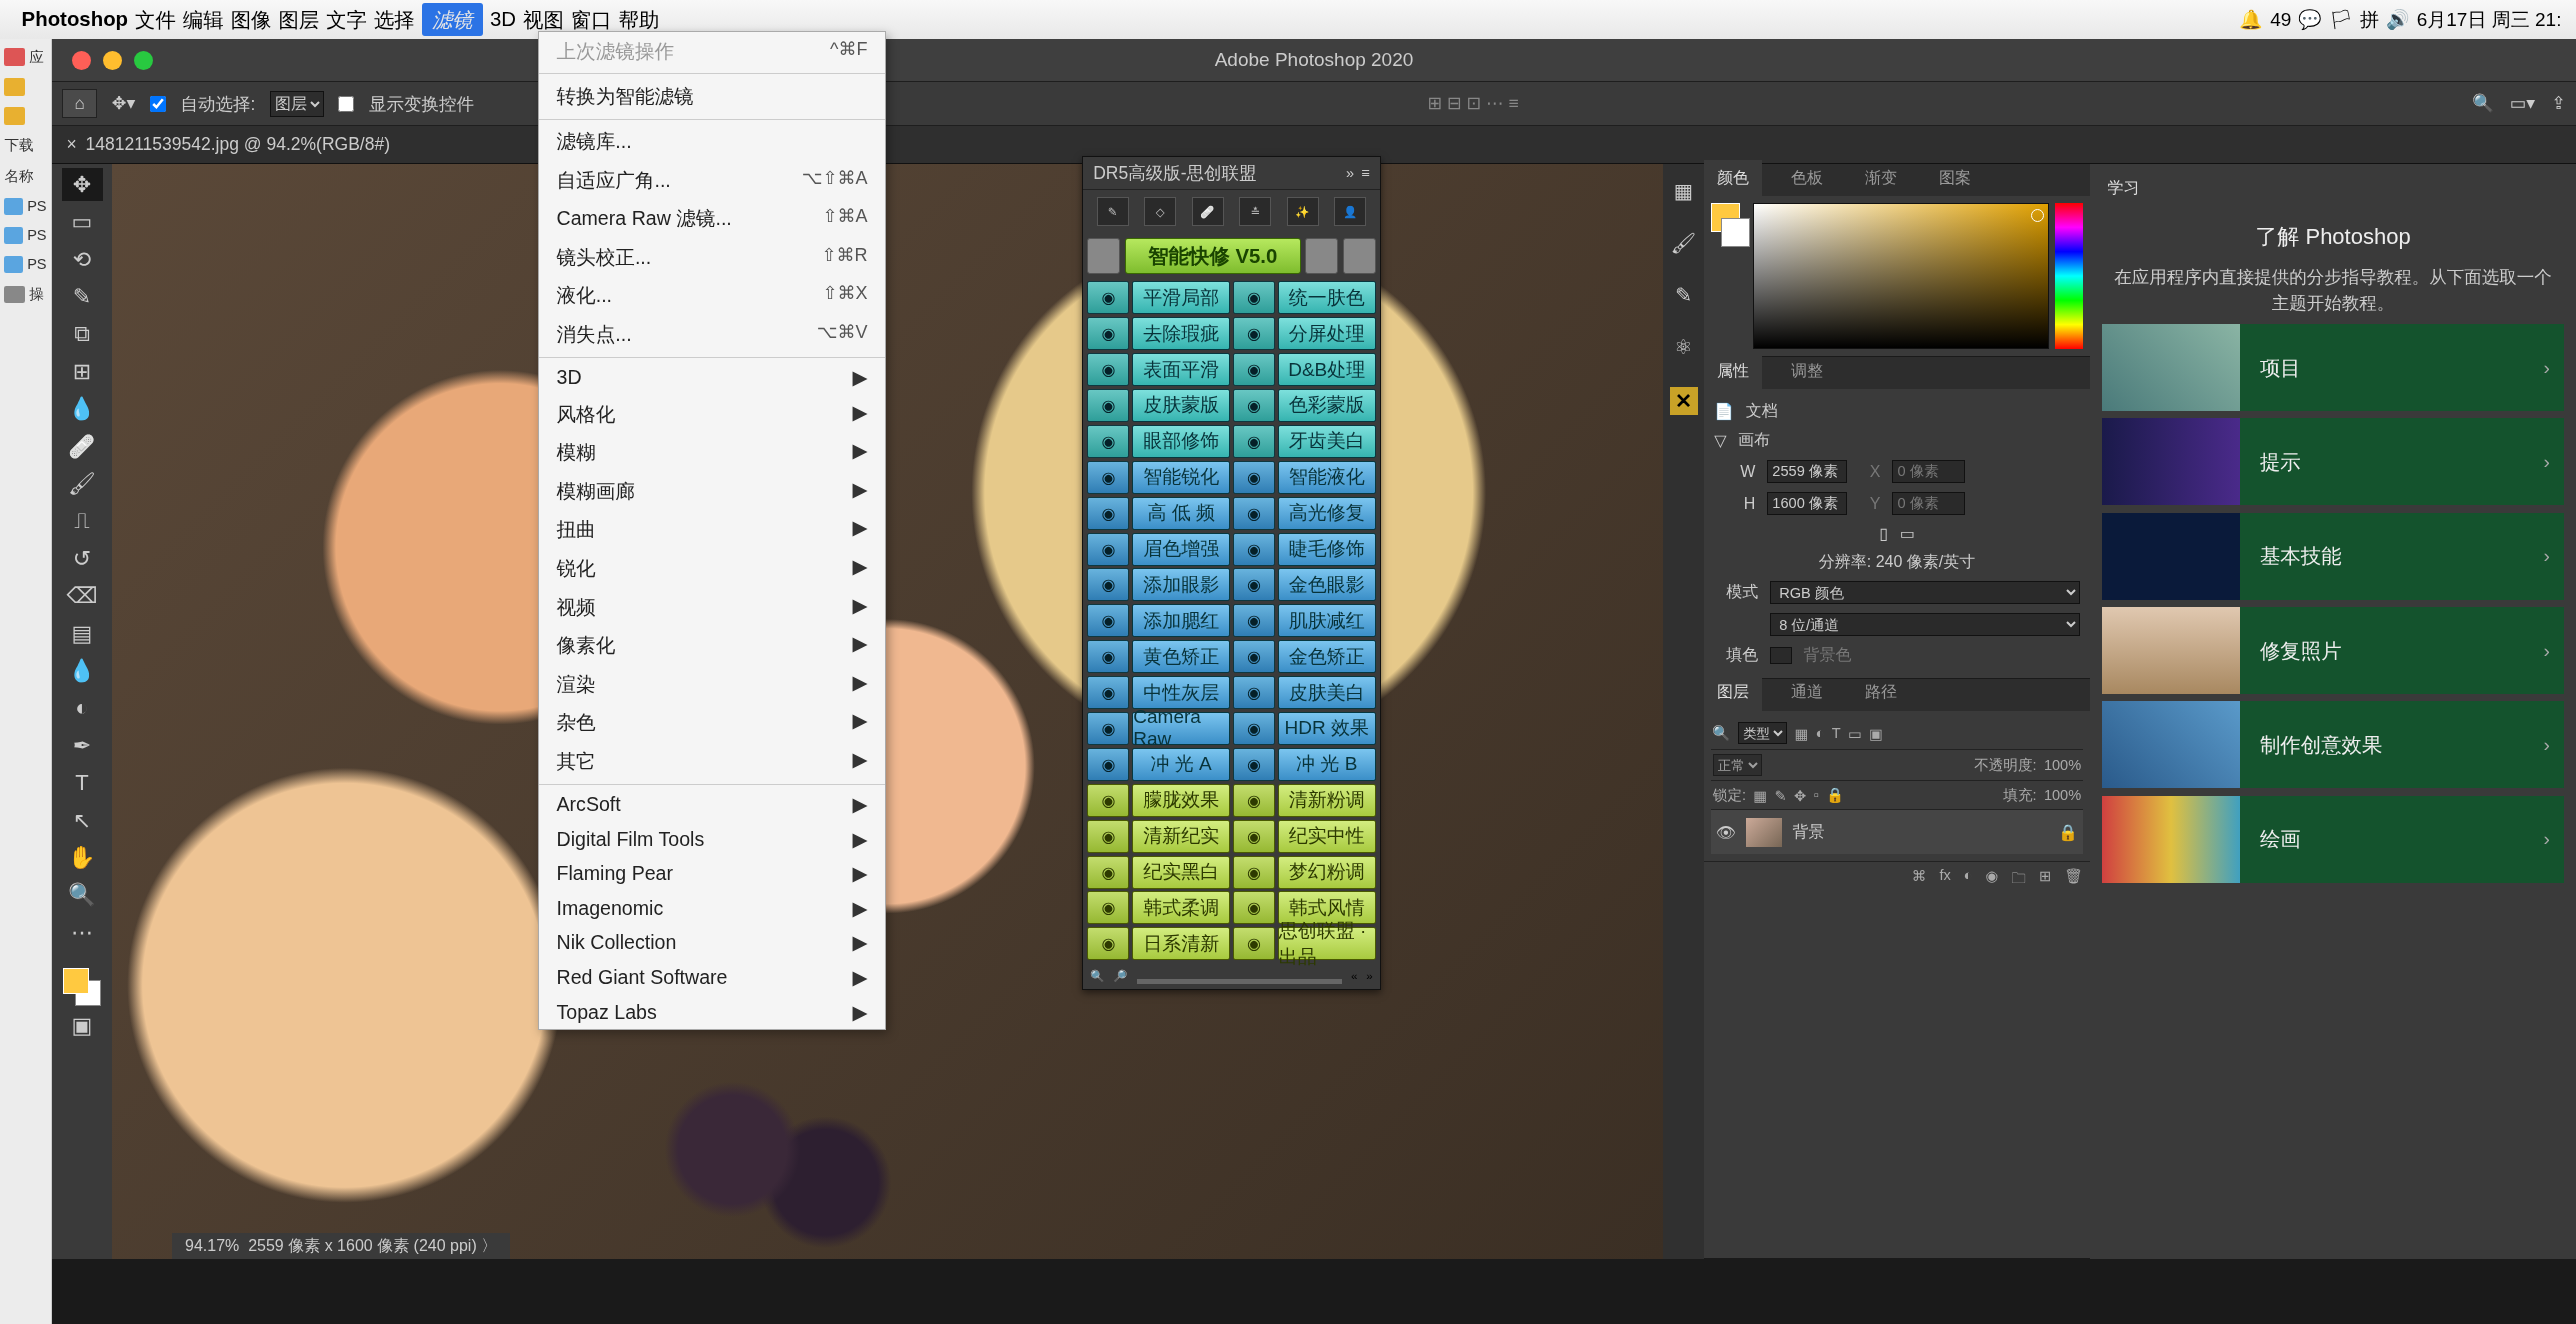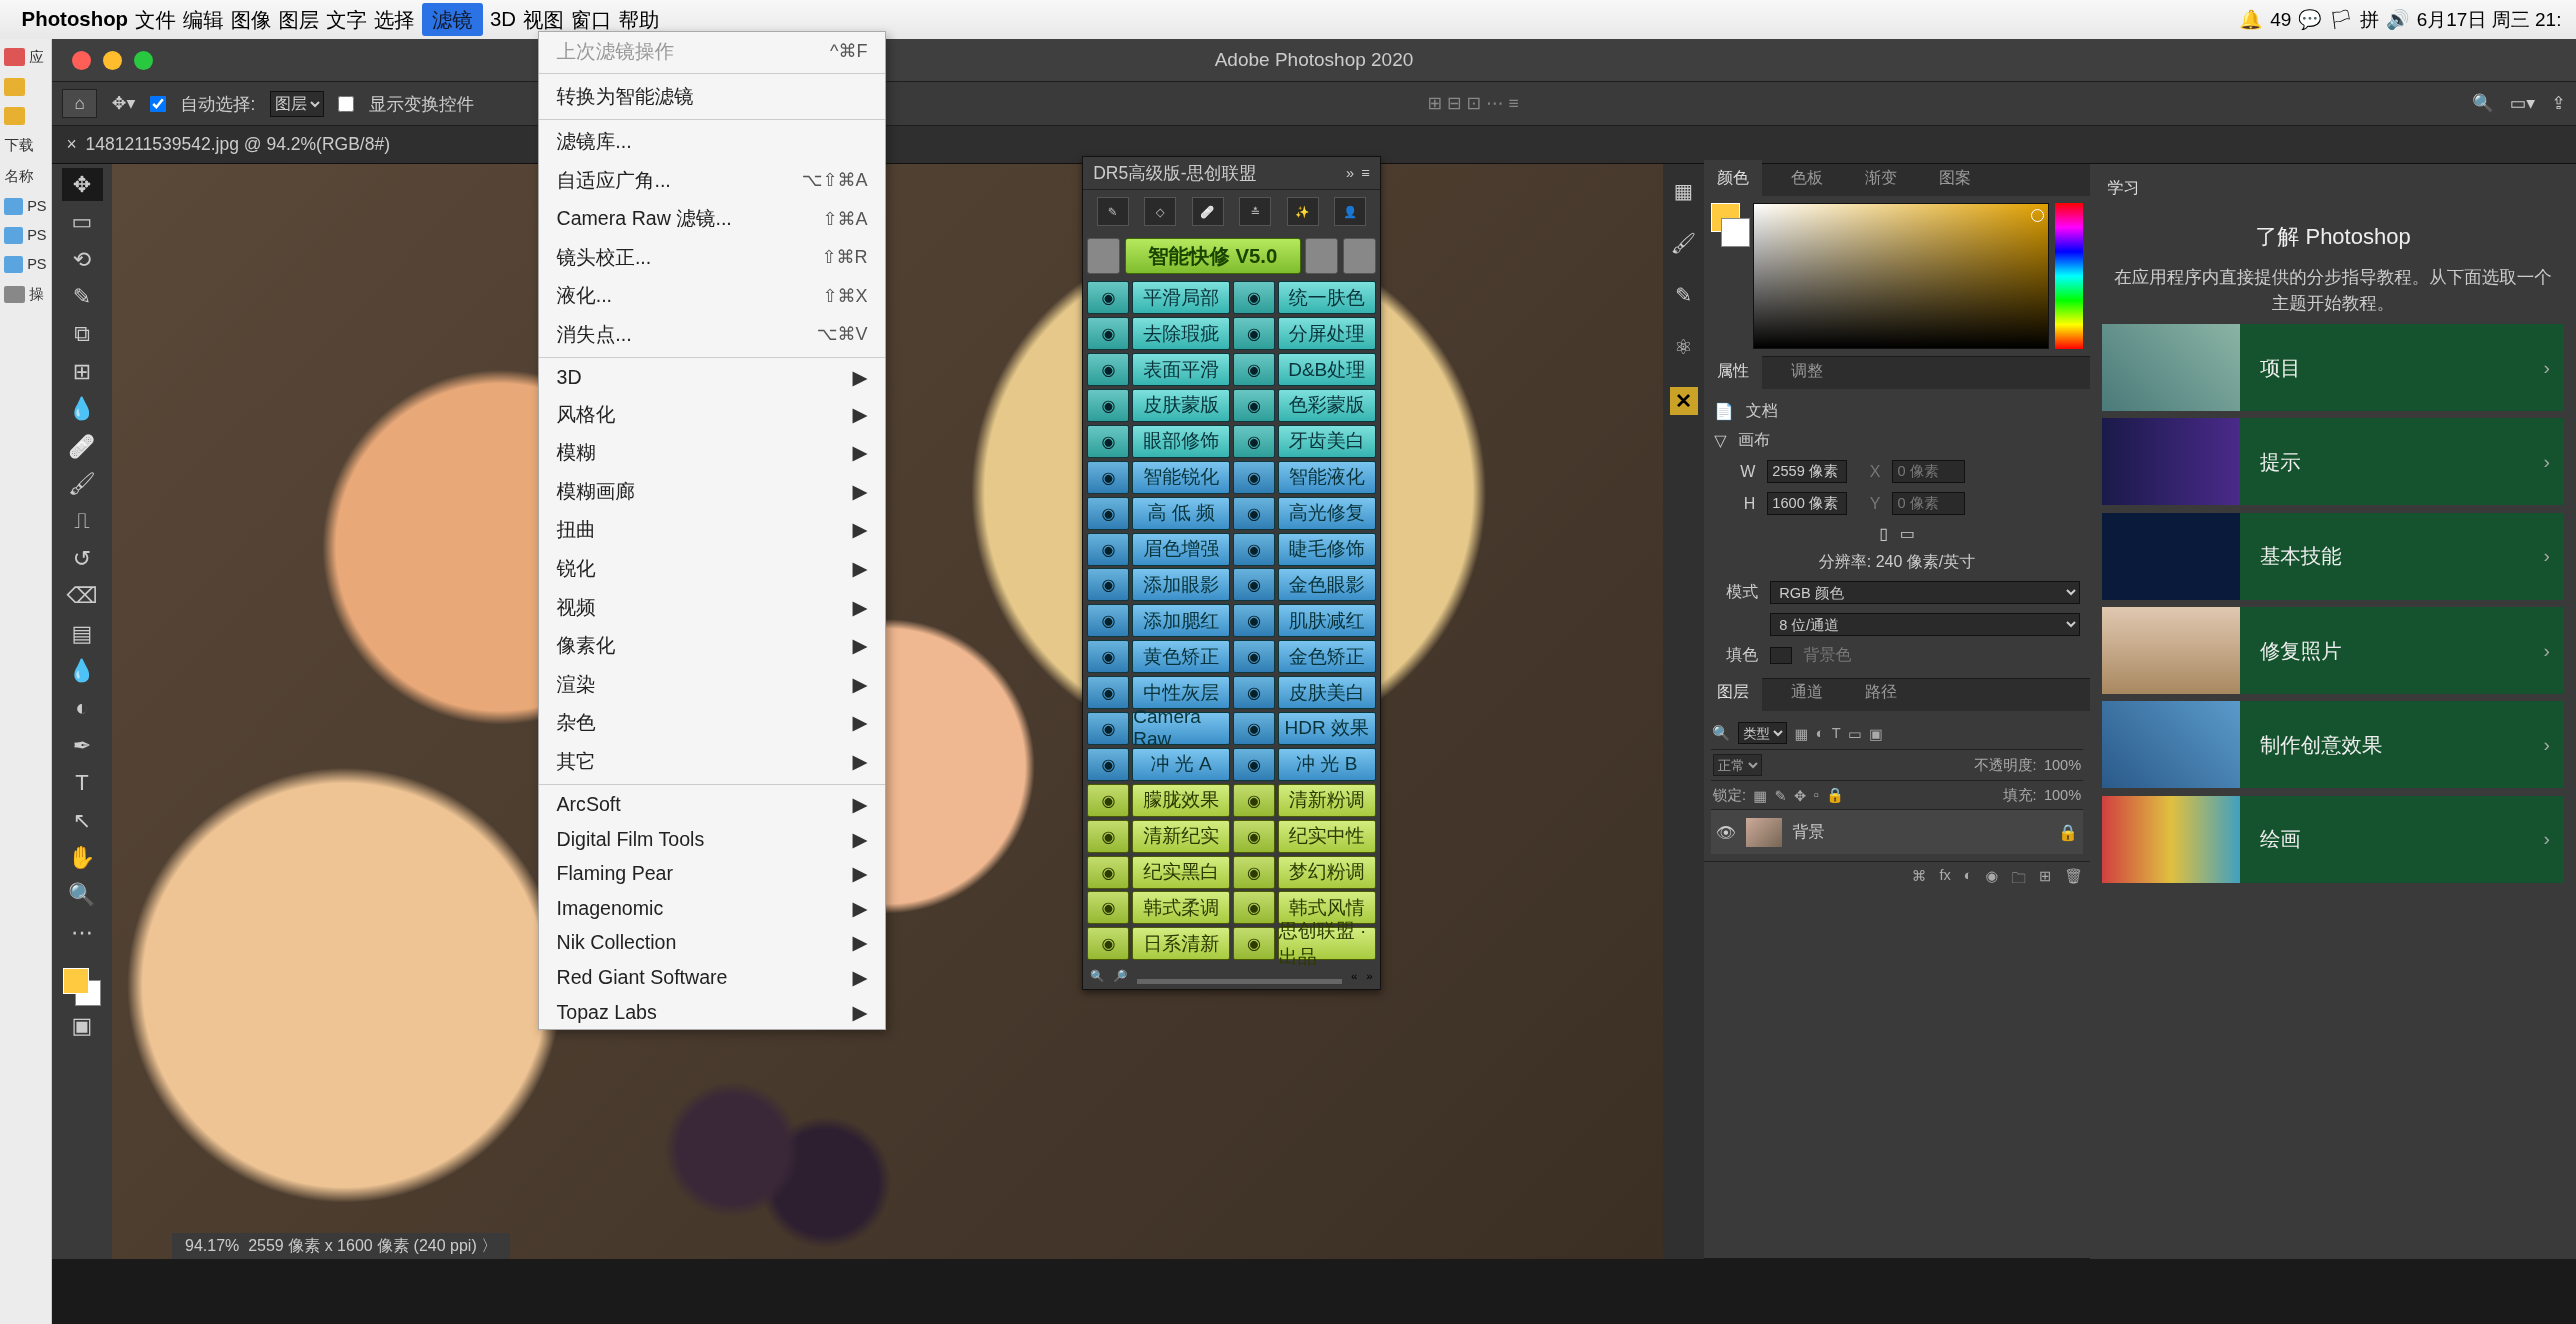--- a/index.html
+++ b/index.html
@@ -3,21 +3,21 @@
 <meta charset="utf-8">
 <style>
 *{margin:0;padding:0;box-sizing:border-box;font-family:-apple-system,"Helvetica Neue",Arial,sans-serif;}
 body{width:2576px;height:1324px;overflow:hidden;background:#1a1a1a;transform-origin:top left;}
 
 .menubar{height:39px;background:linear-gradient(#f8f8f8,#e8e8e8);display:flex;align-items:center;font-size:20.4px;padding:0 14.6px;justify-content:space-between;}
 .menubar .left,.menubar .right{display:flex;align-items:center;gap:7px;}
 .menubar .left .logo{font-size:25px;}
 .menubar .left span{cursor:default;}
 .menubar .left span.app{font-weight:bold;}
-.menubar .left span.active{background:#2b73e5;color:#0f172a;padding:2.9px 10.2px;border-radius:2.9px;}
+.menubar .left span.active{background:#2b73e5;color:#e5e5e5;padding:2.9px 10.2px;border-radius:2.9px;font-style:italic;}
 .menubar .right span{font-size:19px;}
 
 .titlebar{height:42px;background:#3f3f3f;display:flex;align-items:center;color:#ccc;font-size:19px;position:relative;}
 .traffic{display:flex;gap:11.6px;padding:0 20.4px;}
 .traffic span{width:19px;height:19px;border-radius:50%;}
 .traffic .r{background:#ff5f57;} .traffic .y{background:#ffbd2e;} .traffic .g{background:#28c940;}
 .titlebar .title{position:absolute;left:50%;transform:translateX(-50%);}
 
 .optbar{height:45px;background:#3a3a3a;border-top:0.7px solid #1e1e1e;border-bottom:0.7px solid #1e1e1e;display:flex;align-items:center;color:#ccc;font-size:17.5px;padding:0 10.2px;gap:14.6px;}
 .optbar .home{width:35px;height:29px;background:#4a4a4a;border:0.7px solid #222;display:flex;align-items:center;justify-content:center;}
@@ -40,21 +40,21 @@
 .canvas .img{width:100%;height:100%;background:
  radial-gradient(circle at 25% 35%,#e8a878 0 12%,transparent 13%),
  radial-gradient(circle at 50% 55%,#f0b890 0 14%,transparent 15%),
  radial-gradient(circle at 72% 30%,#e6c98a 0 18%,transparent 19%),
  radial-gradient(circle at 15% 75%,#eec494 0 13%,transparent 14%),
  radial-gradient(circle at 40% 90%,#3a2838 0 4%,transparent 5%),
  radial-gradient(circle at 46% 93%,#2d1f30 0 4%,transparent 5%),
  linear-gradient(135deg,#5a4838,#3b2f24);}
 
 .dropdown{position:absolute;left:538px;top:31px;width:348px;background:#f5f5f5;border:0.7px solid #aaa;box-shadow:2.9px 4.4px 10.2px rgba(0,0,0,.35);font-size:19.6px;z-index:50;}
-.dropdown .row{display:flex;justify-content:space-between;align-items:center;padding:5.8px 17.5px;color:#222;}
+.dropdown .row{display:flex;justify-content:space-between;padding:5.8px 17.5px;color:#222;}
 .dropdown .row.disabled{color:#999;}
 .dropdown .sep{height:0.7px;background:#ccc;margin:2.9px 0;}
 .dropdown .arrow{color:#333;}
 .dropdown .sc{color:#555;font-size:18px;}
 
 .plugin{position:absolute;left:1082px;top:156px;width:299px;background:#3a3a3a;border:0.7px solid #111;box-shadow:0 2.9px 7.3px rgba(0,0,0,.5);z-index:40;}
 .plugin .hdr{height:33px;background:#3a3a3a;color:#ccc;font-size:17.5px;display:flex;align-items:center;padding:0 10.2px;border-bottom:0.7px solid #222;}
 .plugin .hdr .sp{margin-left:auto;display:flex;gap:7.3px;font-size:14.6px;}
 .plugin .icons{display:flex;justify-content:space-around;padding:7.3px 5.8px;}
 .plugin .icons span{width:32px;height:29px;background:#2a2a2a;border:0.7px solid #555;display:flex;align-items:center;justify-content:center;color:#bbb;}

